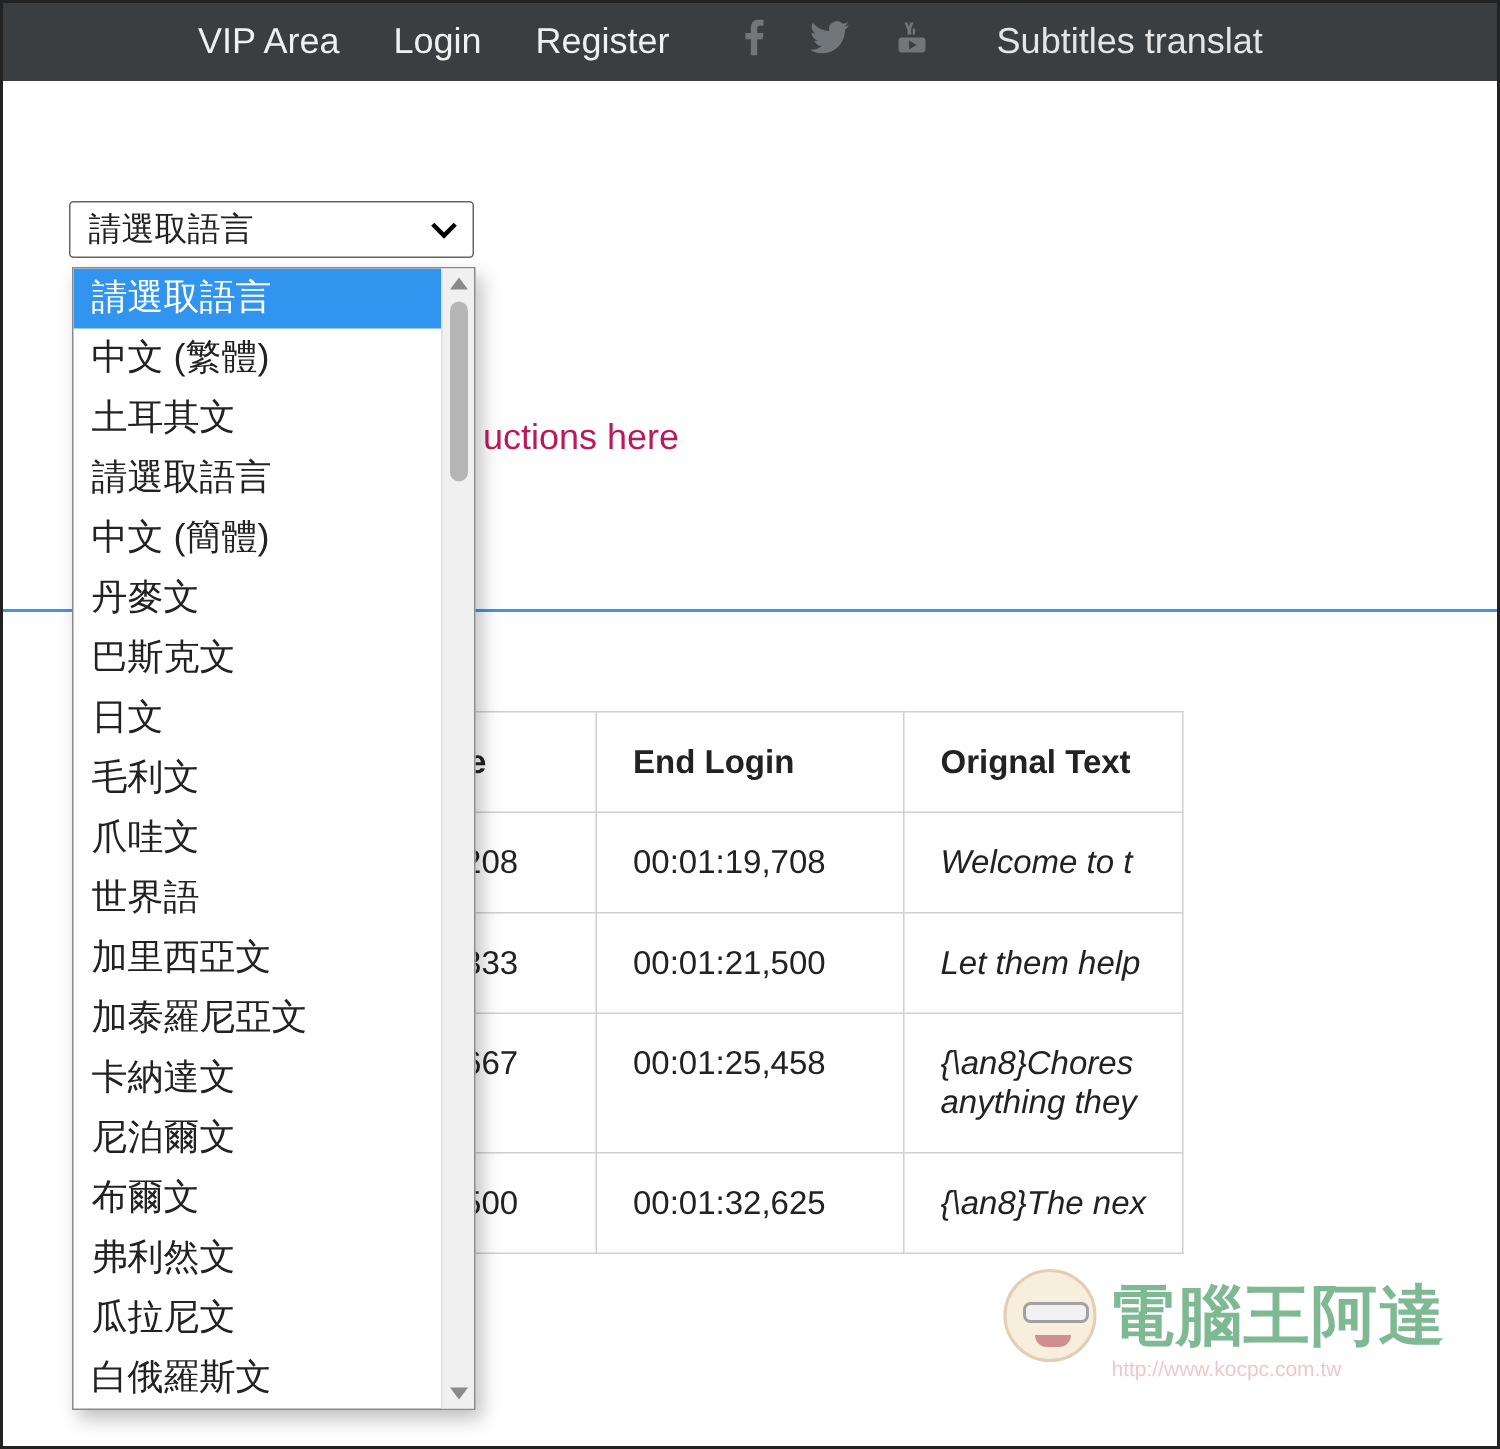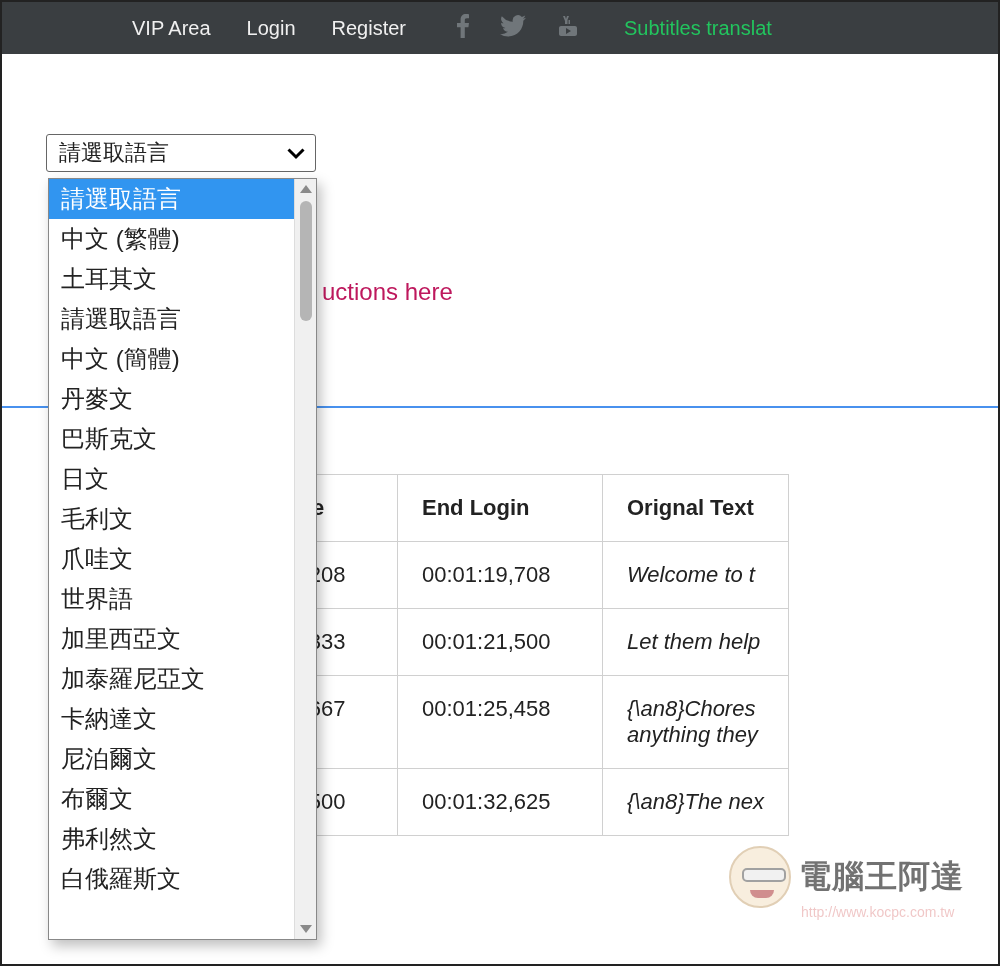--- a/index.html
+++ b/index.html
@@ -14,38 +14,38 @@
       position: relative;
       border: 2px solid #222;
     }
     .topbar {
       background: #3a3e41;
       height: 52px;
       display: flex;
       align-items: center;
       padding: 0 10px 0 130px;
       color: #f0f0f0;
-      font-size: 20px;
+      font-size: 24px;
     }
     .topbar > a {
       color: #f0f0f0;
       text-decoration: none;
       margin-right: 36px;
       cursor: pointer;
     }
     .social {
       display: inline-flex;
       align-items: center;
       gap: 30px;
       margin-left: 14px;
       margin-right: 44px;
     }
     .social svg { fill: #70767a; }
     .topbar .trans-link {
-      color: #22c55e;
+      color: #e5e5e5;
       margin-right: 0;
     }
 
     .content {
       padding: 80px 0 0 44px;
       position: relative;
     }
     .select-wrap {
       position: relative;
       width: 270px;
@@ -161,23 +161,23 @@
       position: absolute;
       right: 34px;
       bottom: 44px;
       opacity: 0.55;
       pointer-events: none;
       text-align: left;
       z-index: 20;
     }
     .watermark .wm-row { display: flex; align-items: center; gap: 8px; }
     .watermark .wm-title {
-      font-size: 32px;
+      font-size: 44px;
       font-weight: 700;
-      color: #000000;
+      color: #15803d;
       letter-spacing: 1px;
     }
     .watermark .wm-url {
       font-size: 14px;
       color: #e49a9a;
       margin-left: 72px;
       margin-top: -4px;
     }
     .wm-face {
       width: 62px; height: 62px; border-radius: 50%;
@@ -282,20 +282,21 @@
       <li>日文</li>
       <li>毛利文</li>
       <li>爪哇文</li>
       <li>世界語</li>
       <li>加里西亞文</li>
       <li>加泰羅尼亞文</li>
       <li>卡納達文</li>
       <li>尼泊爾文</li>
       <li>布爾文</li>
       <li>弗利然文</li>
+      <li>瓜拉尼文</li>
       <li>白俄羅斯文</li>
     </ul>
   <div class="dd-scroll">
     <div class="arrow up"></div>
     <div class="thumb"></div>
     <div class="arrow down"></div>
   </div>
 </div>
 
 <div class="watermark">

